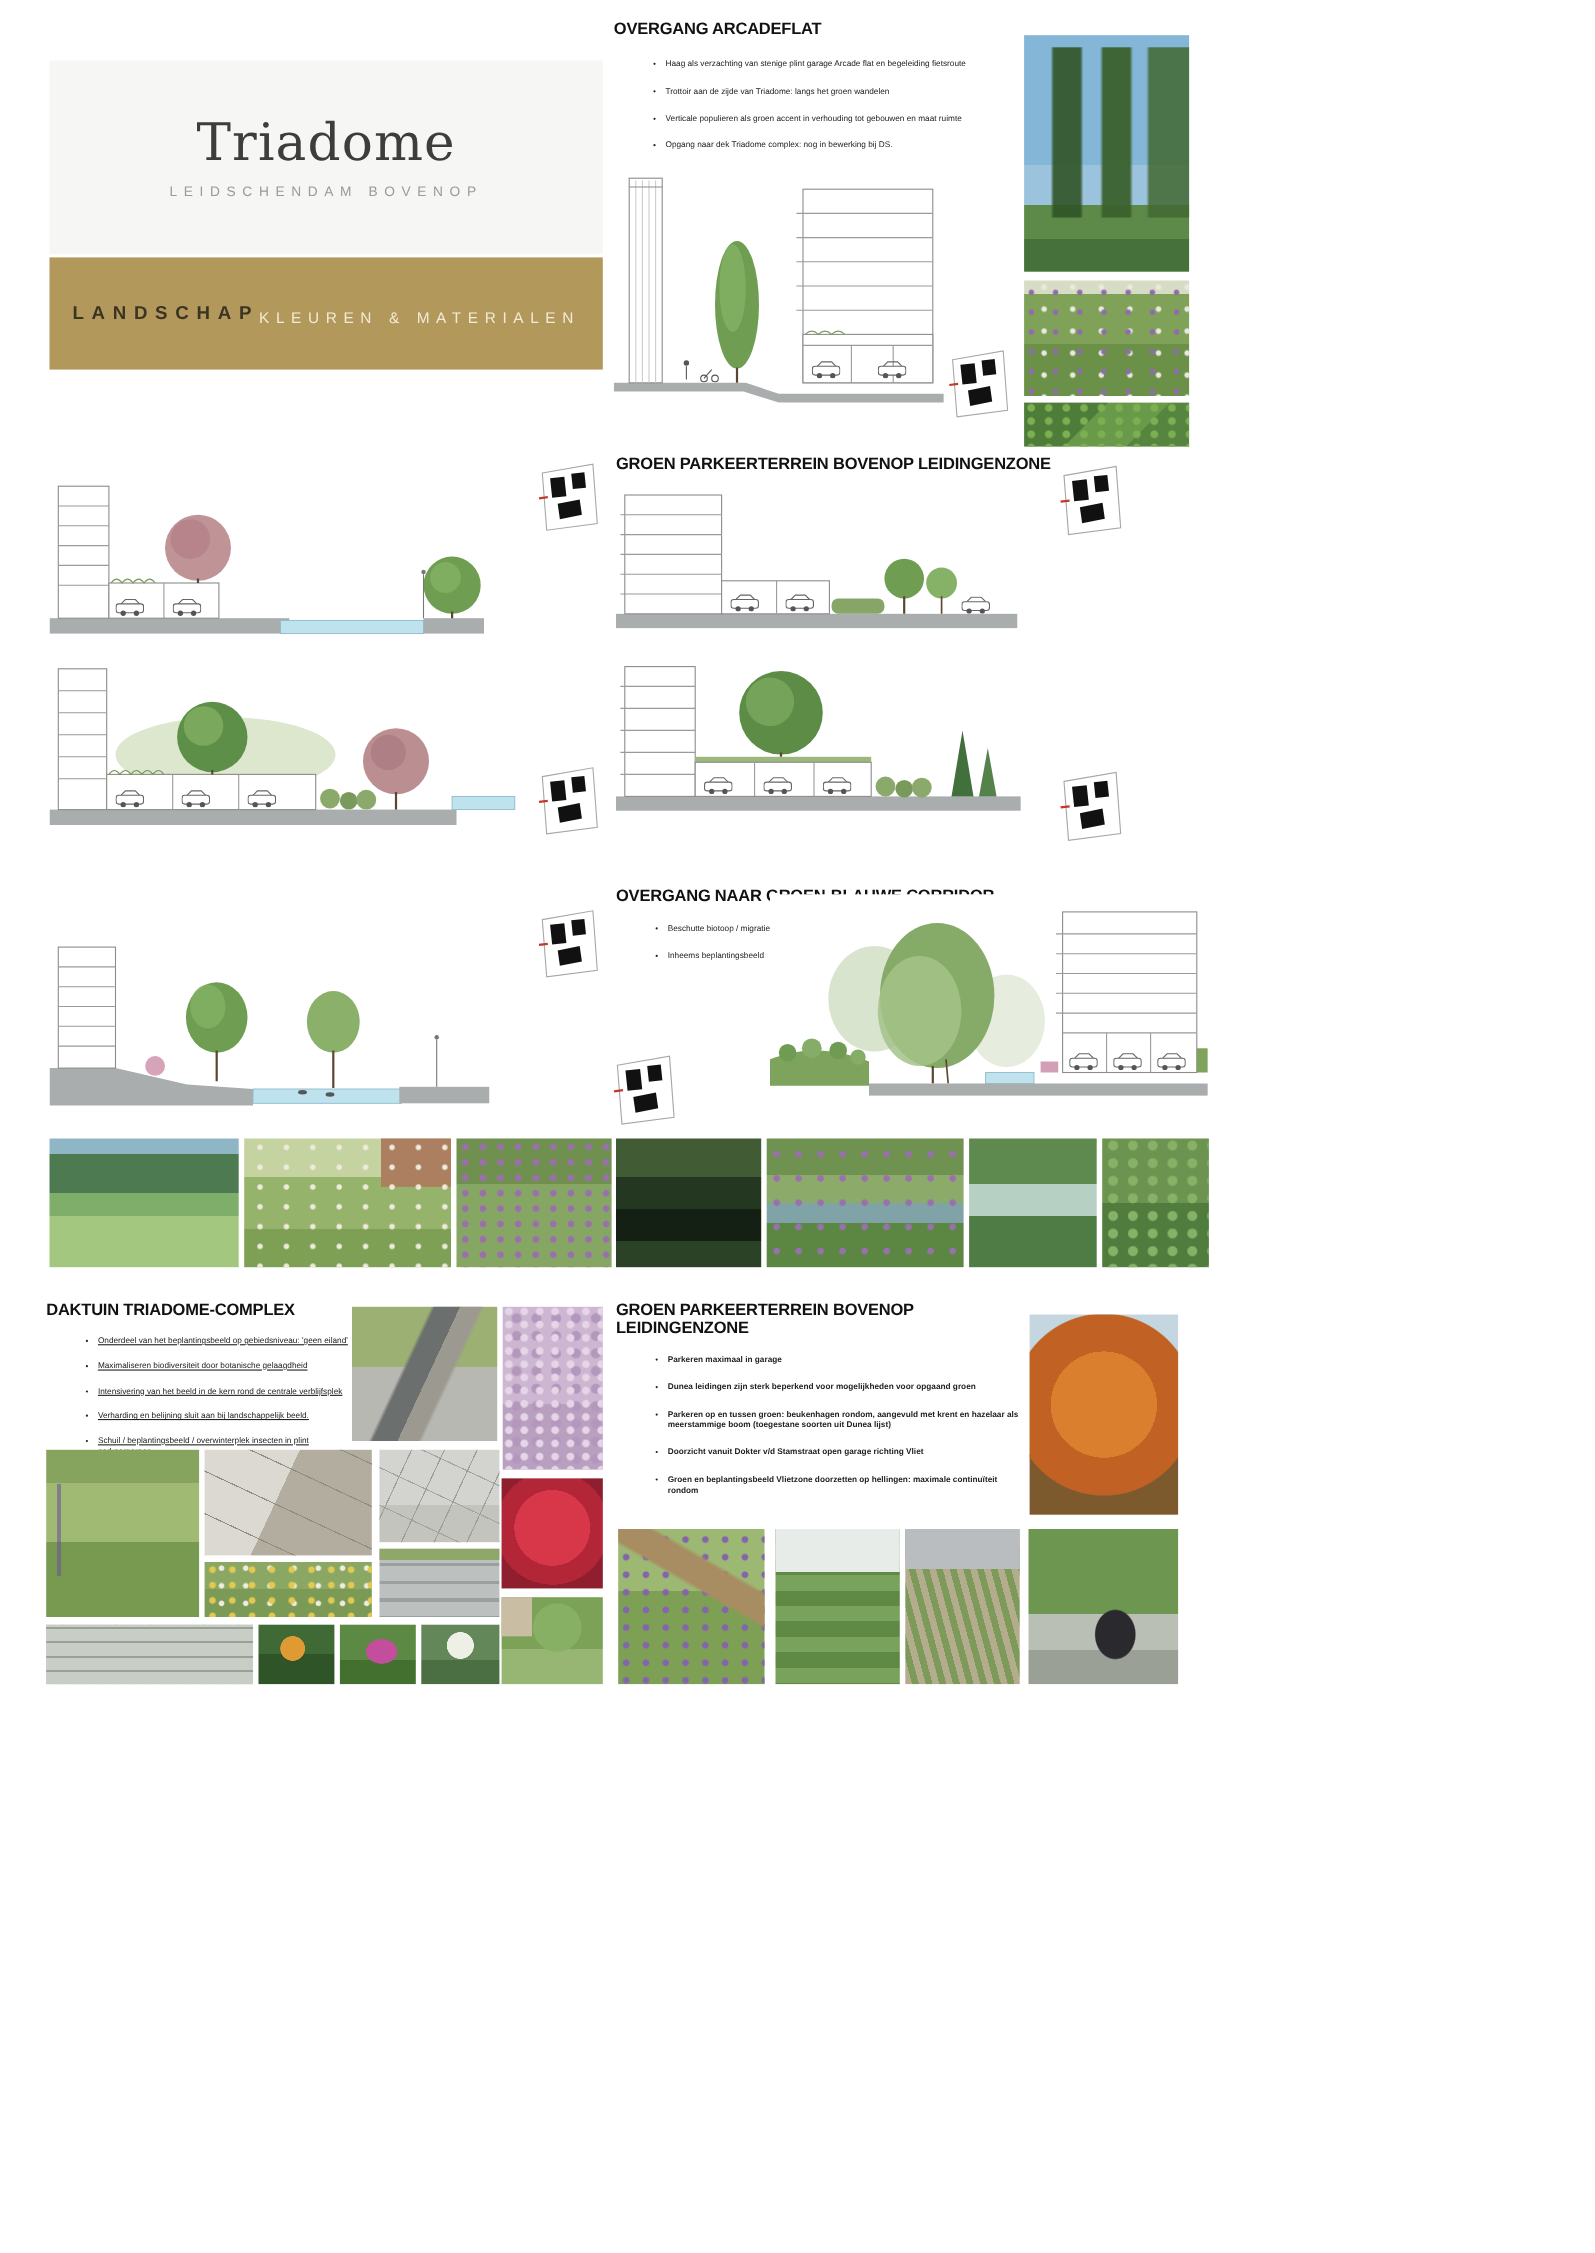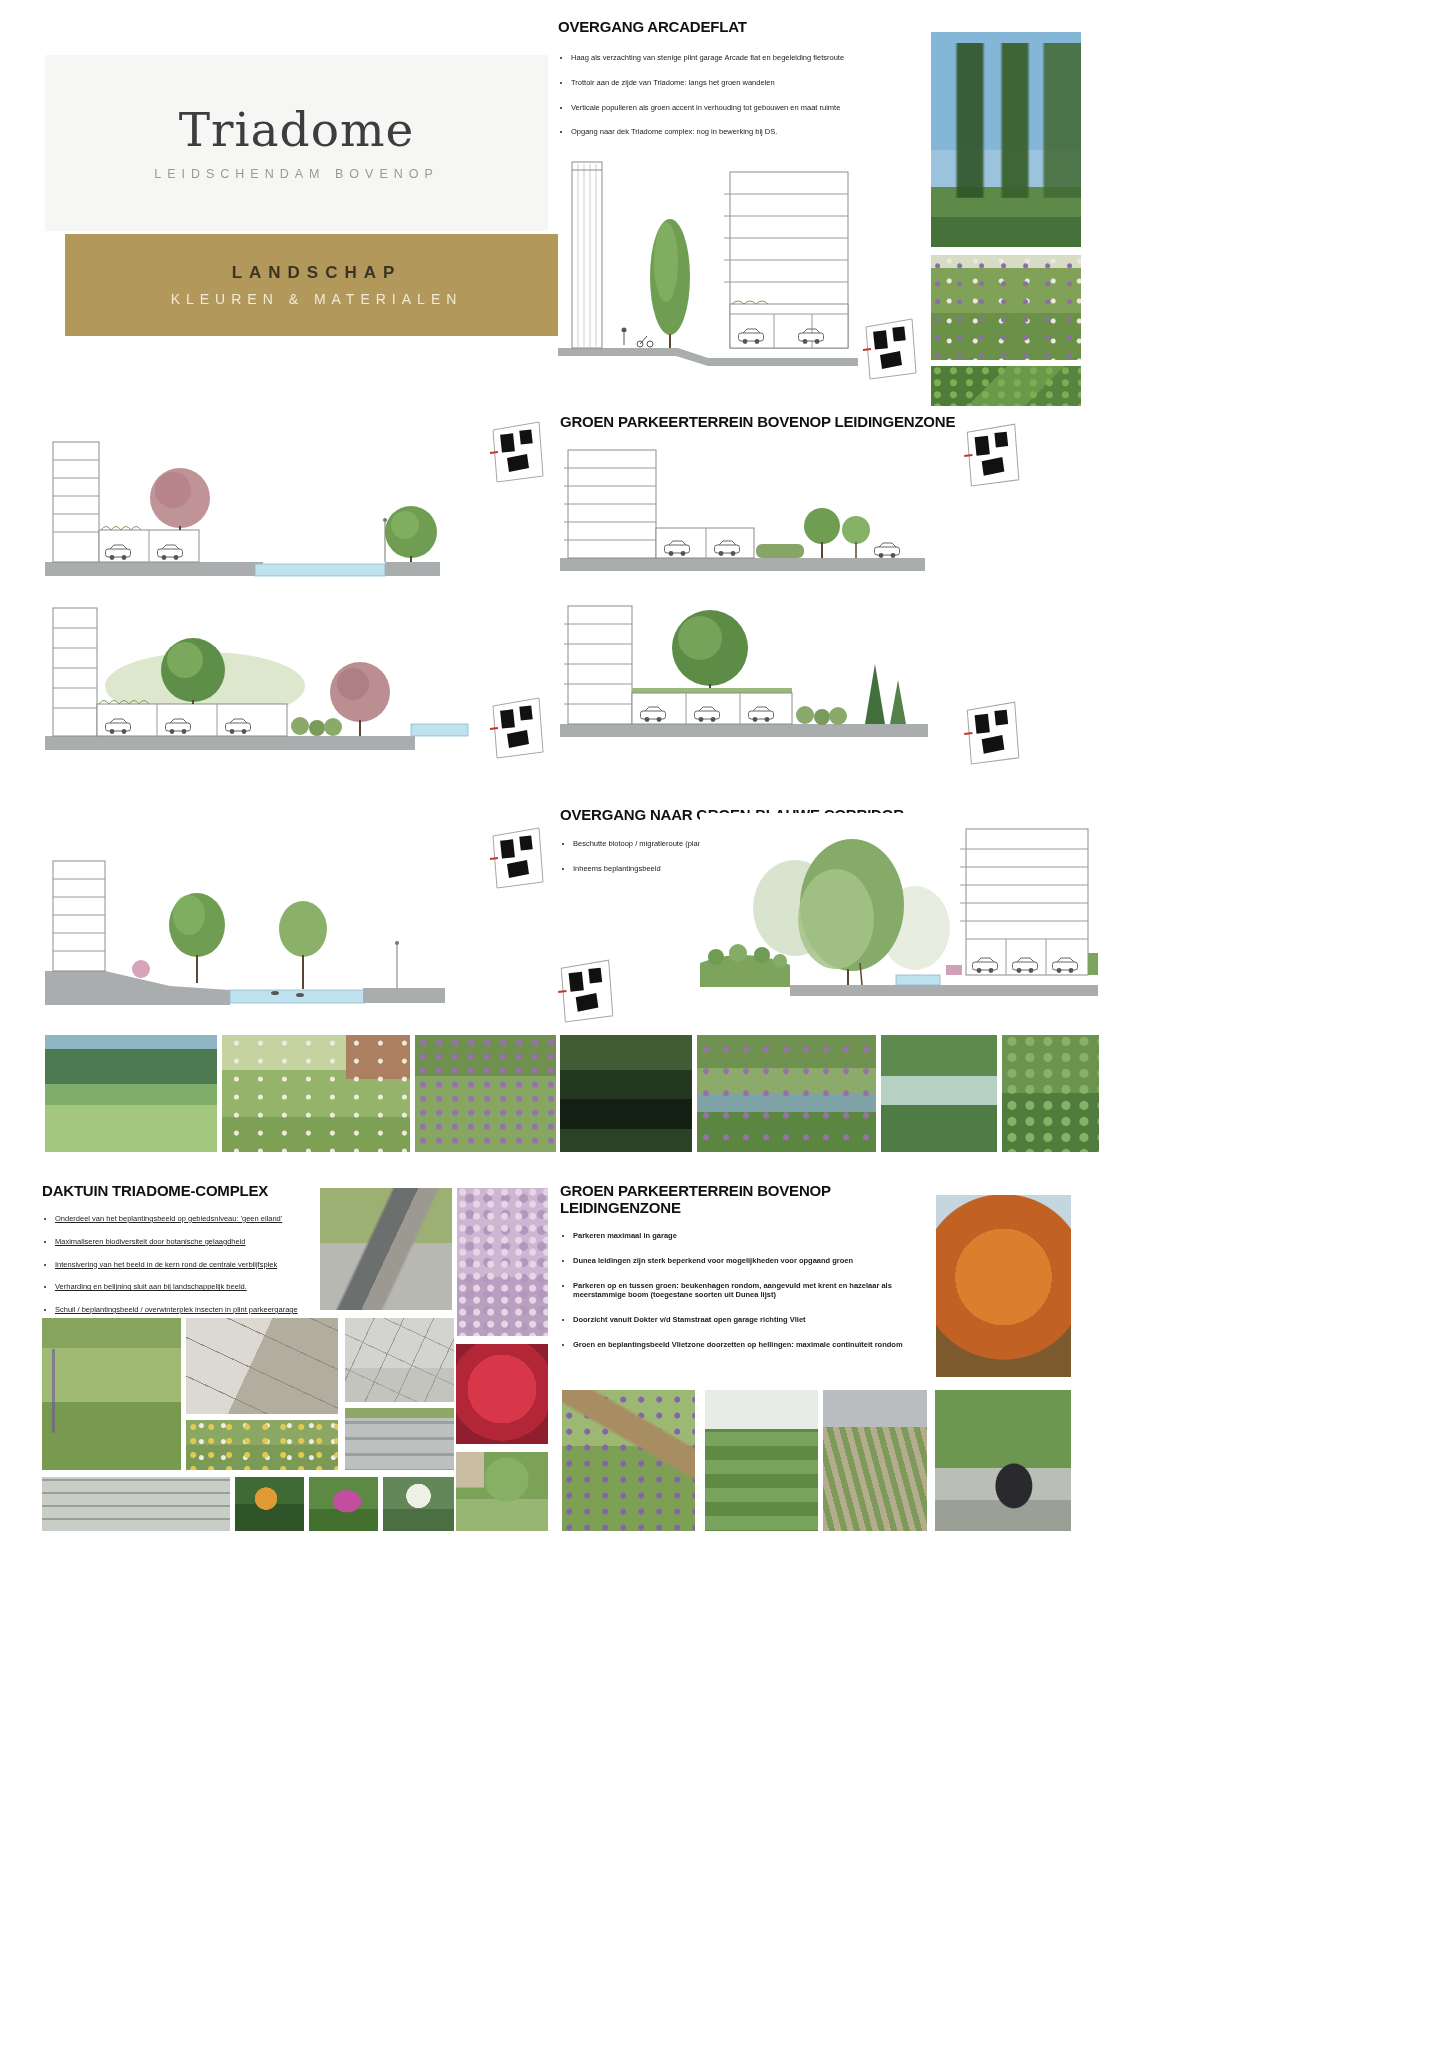--- a/index.html
+++ b/index.html
@@ -6,28 +6,28 @@
   .board{position:relative;width:1450px;height:2048px;background:#ffffff;overflow:hidden;
          font-family:"Liberation Sans",sans-serif;color:#1c1c1c;}
   .abs{position:absolute;}
 
   
   .logo-panel{left:45px;top:55px;width:503px;height:176px;background:#f6f6f4;
               display:flex;flex-direction:column;align-items:center;justify-content:center;}
   .logo-title{font-family:"DejaVu Serif",serif;font-size:47px;color:#3d3d3d;letter-spacing:1px;line-height:1;}
   .logo-sub{margin-top:14px;font-size:12.5px;letter-spacing:6px;color:#9a9a9a;}
   .gold-banner{left:45px;top:234px;width:503px;height:102px;background:#b3985c;
-               display:flex;flex-direction:column;align-items:center;justify-content:center;margin-left:20px;}
+               display:flex;flex-direction:row;align-items:center;justify-content:center;}
   .banner-title{font-size:17px;font-weight:bold;letter-spacing:7px;color:#3b3425;}
   .banner-sub{margin-top:8px;font-size:14px;letter-spacing:6px;color:#f2ead6;}
 
   
   .head{font-size:15px;font-weight:bold;color:#111;letter-spacing:-0.2px;margin:0;}
   .bullets{margin:0;padding-left:13px;font-size:7.5px;line-height:1.3;color:#222;}
-  .bullets li{margin-bottom:15px;}
+  .bullets li{margin-bottom:15px;margin-left:34px;}
   .bullets.tight li{margin-bottom:13px;}
 
   
   svg{display:block;}
   .draw{background:#fff;}
 
   
   .ph{position:absolute;background-color:#9ab27e;}
   .ph-poplars{background:
     linear-gradient(90deg,transparent 0 16%,rgba(48,84,38,.9) 18% 34%,transparent 36% 46%,rgba(58,97,45,.95) 48% 64%,transparent 66% 74%,rgba(66,104,50,.85) 76% 98%) 0 18%/100% 72% no-repeat,

